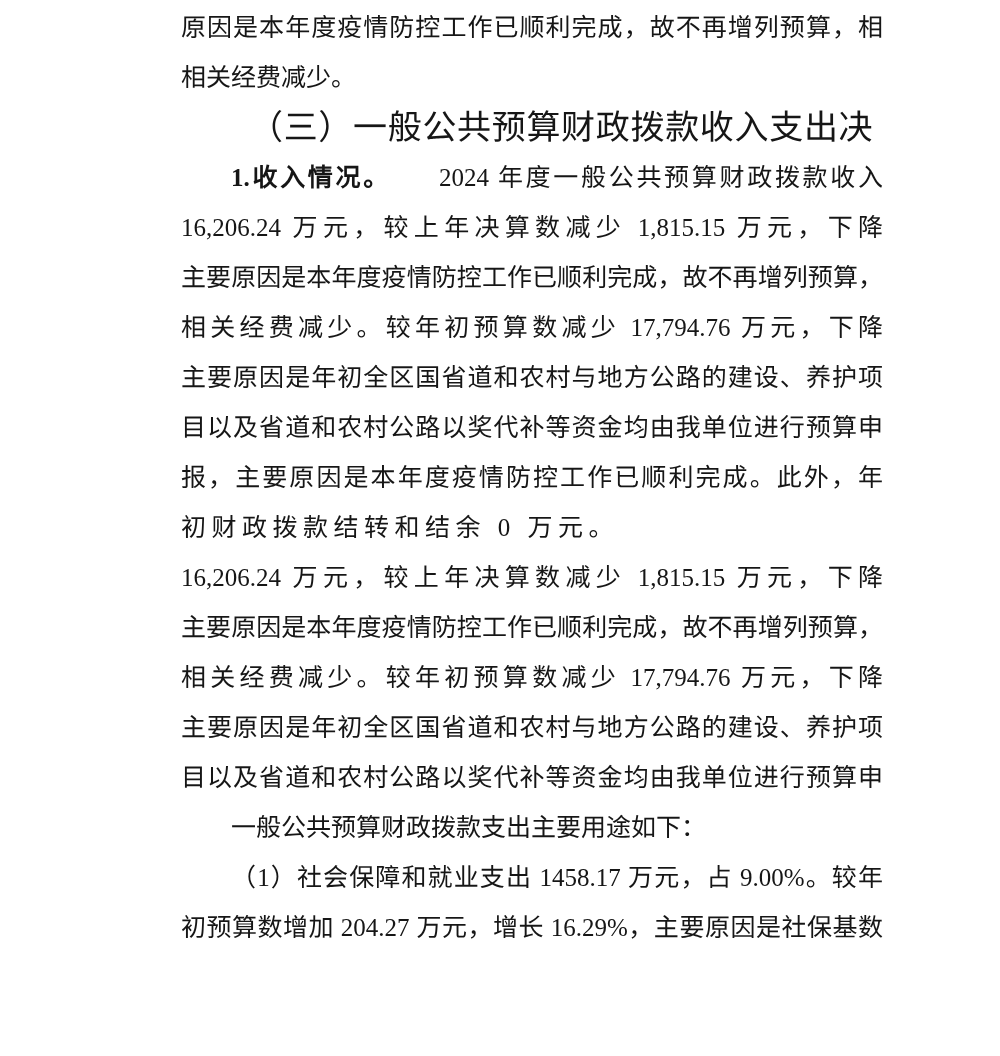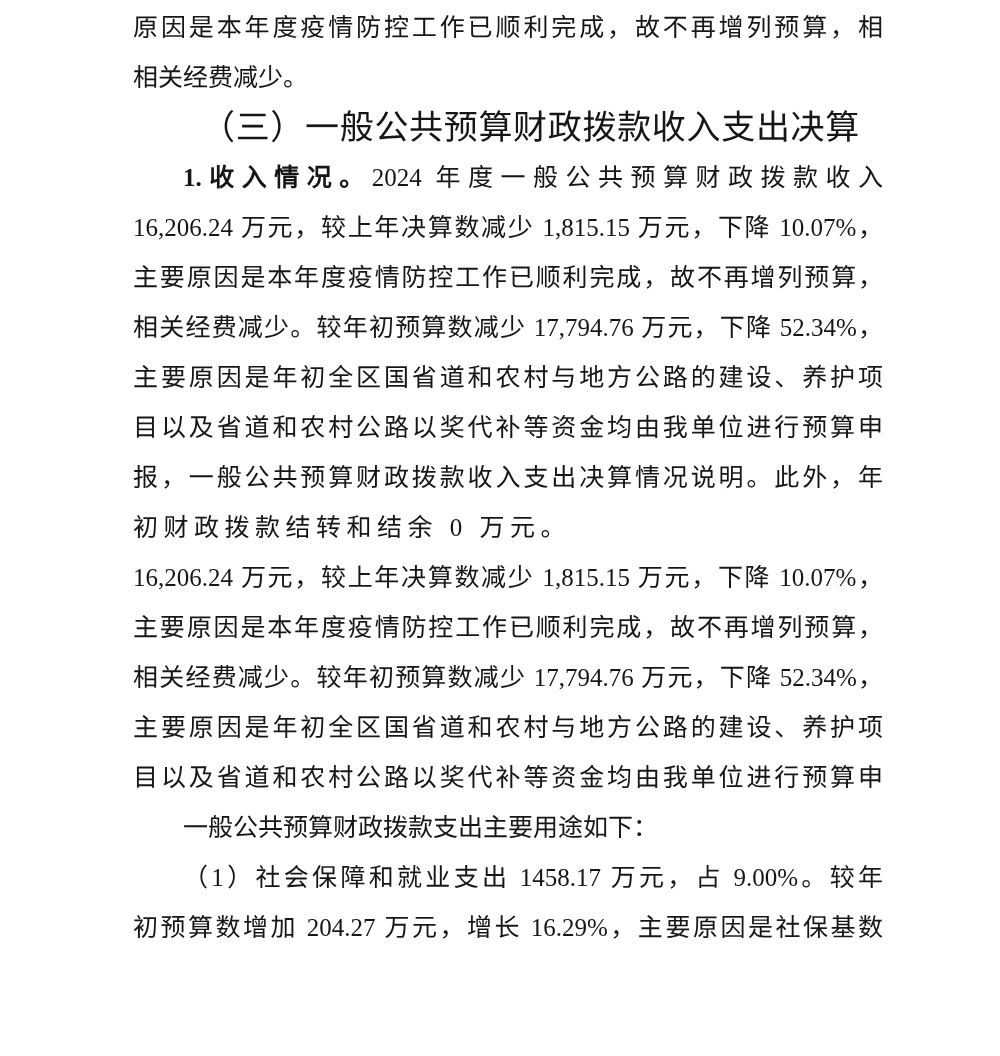--- a/index.html
+++ b/index.html
@@ -43,38 +43,38 @@
     text-indent: 2em;
   }
   .line.heading {
     font-size: 34px;
     letter-spacing: 0.02em;
   }
   .line.loose {
     letter-spacing: 0.22em;
     font-family: Liberation Serif, serif;
   }
-  .seg { display: inline; }
+  .seg { display: inline; margin-left: 48px; }
   .seg.bold { font-weight: bold; }
 </style>
 </head>
 <body>
 
 <div class="page">
   <div class="doc-body" id="doc-body">
       <div class="line justify"><span class="seg">原因是本年度疫情防控工作已顺利完成，故不再增列预算，相</span></div>
       <div class="line"><span class="seg">相关经费减少。</span></div>
       <div class="line indent heading"><span class="seg">（三）一般公共预算财政拨款收入支出决算情况说明</span></div>
       <div class="line justify indent"><span class="seg bold">1.收入情况。</span><span class="seg">2024 年度一般公共预算财政拨款收入</span></div>
       <div class="line justify"><span class="seg">16,206.24 万元，较上年决算数减少 1,815.15 万元，下降 10.07%，</span></div>
       <div class="line justify"><span class="seg">主要原因是本年度疫情防控工作已顺利完成，故不再增列预算，</span></div>
       <div class="line justify"><span class="seg">相关经费减少。较年初预算数减少 17,794.76 万元，下降 52.34%，</span></div>
       <div class="line justify"><span class="seg">主要原因是年初全区国省道和农村与地方公路的建设、养护项</span></div>
       <div class="line justify"><span class="seg">目以及省道和农村公路以奖代补等资金均由我单位进行预算申</span></div>
-      <div class="line justify"><span class="seg">报，一般公共预算财政拨款收入支出决算情况说明。此外，年</span></div>
+      <div class="line justify"><span class="seg">报，主要原因是本年度疫情防控工作已顺利完成。此外，年</span></div>
       <div class="line loose"><span class="seg">初财政拨款结转和结余 0 万元。</span></div>
       <div class="line justify"><span class="seg">16,206.24 万元，较上年决算数减少 1,815.15 万元，下降 10.07%，</span></div>
       <div class="line justify"><span class="seg">主要原因是本年度疫情防控工作已顺利完成，故不再增列预算，</span></div>
       <div class="line justify"><span class="seg">相关经费减少。较年初预算数减少 17,794.76 万元，下降 52.34%，</span></div>
       <div class="line justify"><span class="seg">主要原因是年初全区国省道和农村与地方公路的建设、养护项</span></div>
       <div class="line justify"><span class="seg">目以及省道和农村公路以奖代补等资金均由我单位进行预算申</span></div>
       <div class="line indent"><span class="seg">一般公共预算财政拨款支出主要用途如下：</span></div>
       <div class="line justify indent"><span class="seg">（1）社会保障和就业支出 1458.17 万元，占 9.00%。较年</span></div>
       <div class="line justify"><span class="seg">初预算数增加 204.27 万元，增长 16.29%，主要原因是社保基数</span></div>
     </div>

